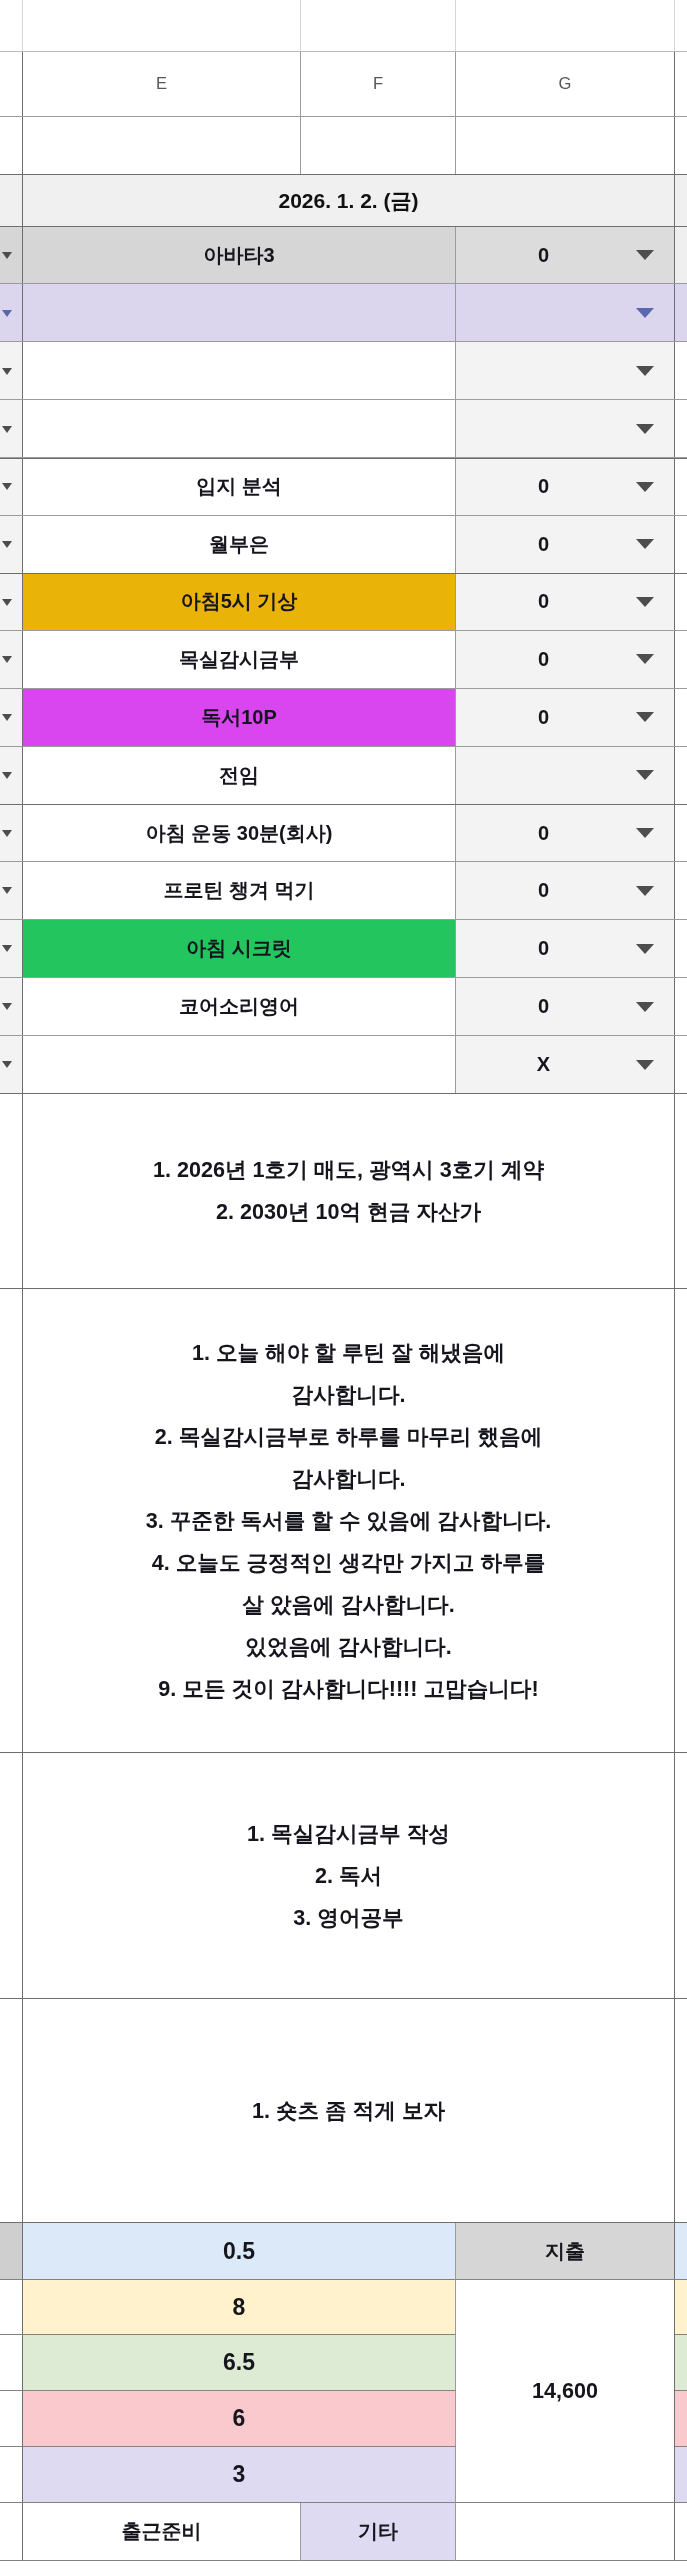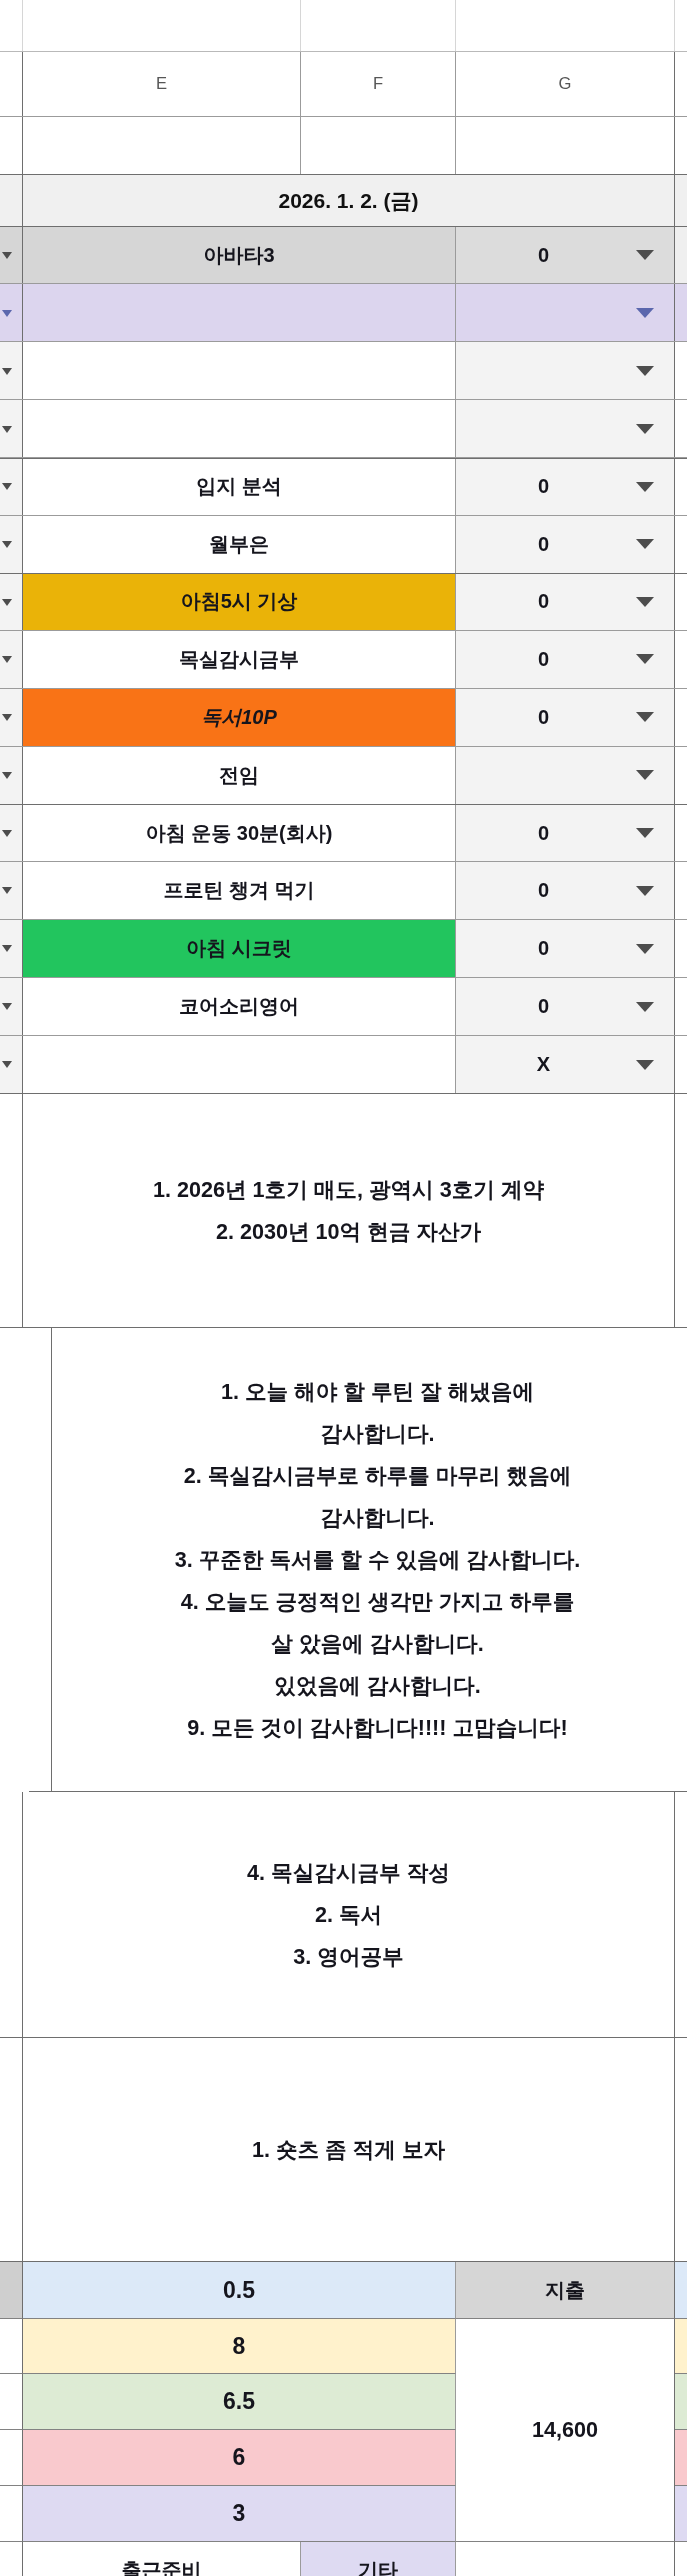--- a/index.html
+++ b/index.html
@@ -231,21 +231,21 @@
         <div class="cell gcol" style="background: rgb(243, 243, 243);">
           <span class="gval">0</span>
           <span class="arr" style="border-top-color: rgb(77, 77, 77);"></span>
         </div>
         <div class="cell hs" style="background: rgb(255, 255, 255);"></div>
       </div>
       <div class="row r-row">
         <div class="cell sliver" style="background: rgb(243, 243, 243);">
           <span class="arr-s" style="border-top-color: rgb(77, 77, 77);"></span>
         </div>
-        <div class="cell ef" style="background: #f97316; font-style: italic;">
+        <div class="cell ef" style="background: #d946ef;">
           <span class="label">독서10P</span>
         </div>
         <div class="cell gcol" style="background: rgb(243, 243, 243);">
           <span class="gval">0</span>
           <span class="arr" style="border-top-color: rgb(77, 77, 77);"></span>
         </div>
         <div class="cell hs" style="background: rgb(255, 255, 255);"></div>
       </div>
       <div class="row r-row">
         <div class="cell sliver" style="background: rgb(243, 243, 243);">
@@ -321,47 +321,47 @@
         </div>
         <div class="cell gcol" style="background: rgb(243, 243, 243);">
           <span class="gval">X</span>
           <span class="arr" style="border-top-color: rgb(77, 77, 77);"></span>
         </div>
         <div class="cell hs" style="background: rgb(255, 255, 255);"></div>
       </div>
     </div>
 
   <div id="note-blocks">
-      <div class="row block-row bt2" style="height: 235px;">
+      <div class="row block-row bt2" style="height: 196px;">
         <div class="cell sliver"></div>
         <div class="cell efg blockcell">
           <div class="line">1. 2026년 1호기 매도, 광역시 3호기 계약</div>
           <div class="line">2. 2030년 10억 현금 자산가</div>
         </div>
         <div class="cell hs"></div>
       </div>
-      <div class="row block-row" style="height: 464px; margin-left: 29px;">
+      <div class="row block-row" style="height: 464px;">
         <div class="cell sliver"></div>
         <div class="cell efg blockcell">
           <div class="line">1. 오늘 해야 할 루틴 잘 해냈음에</div>
           <div class="line">감사합니다.</div>
           <div class="line">2. 목실감시금부로 하루를 마무리 했음에</div>
           <div class="line">감사합니다.</div>
           <div class="line">3. 꾸준한 독서를 할 수 있음에 감사합니다.</div>
           <div class="line">4. 오늘도 긍정적인 생각만 가지고 하루를</div>
           <div class="line">살 았음에 감사합니다.</div>
           <div class="line">있었음에 감사합니다.</div>
           <div class="line">9. 모든 것이 감사합니다!!!! 고맙습니다!</div>
         </div>
         <div class="cell hs"></div>
       </div>
       <div class="row block-row" style="height: 246px;">
         <div class="cell sliver"></div>
         <div class="cell efg blockcell">
-          <div class="line">4. 목실감시금부 작성</div>
+          <div class="line">1. 목실감시금부 작성</div>
           <div class="line">2. 독서</div>
           <div class="line">3. 영어공부</div>
         </div>
         <div class="cell hs"></div>
       </div>
       <div class="row block-row" style="height: 224px;">
         <div class="cell sliver"></div>
         <div class="cell efg blockcell">
           <div class="line">1. 숏츠 좀 적게 보자</div>
         </div>

